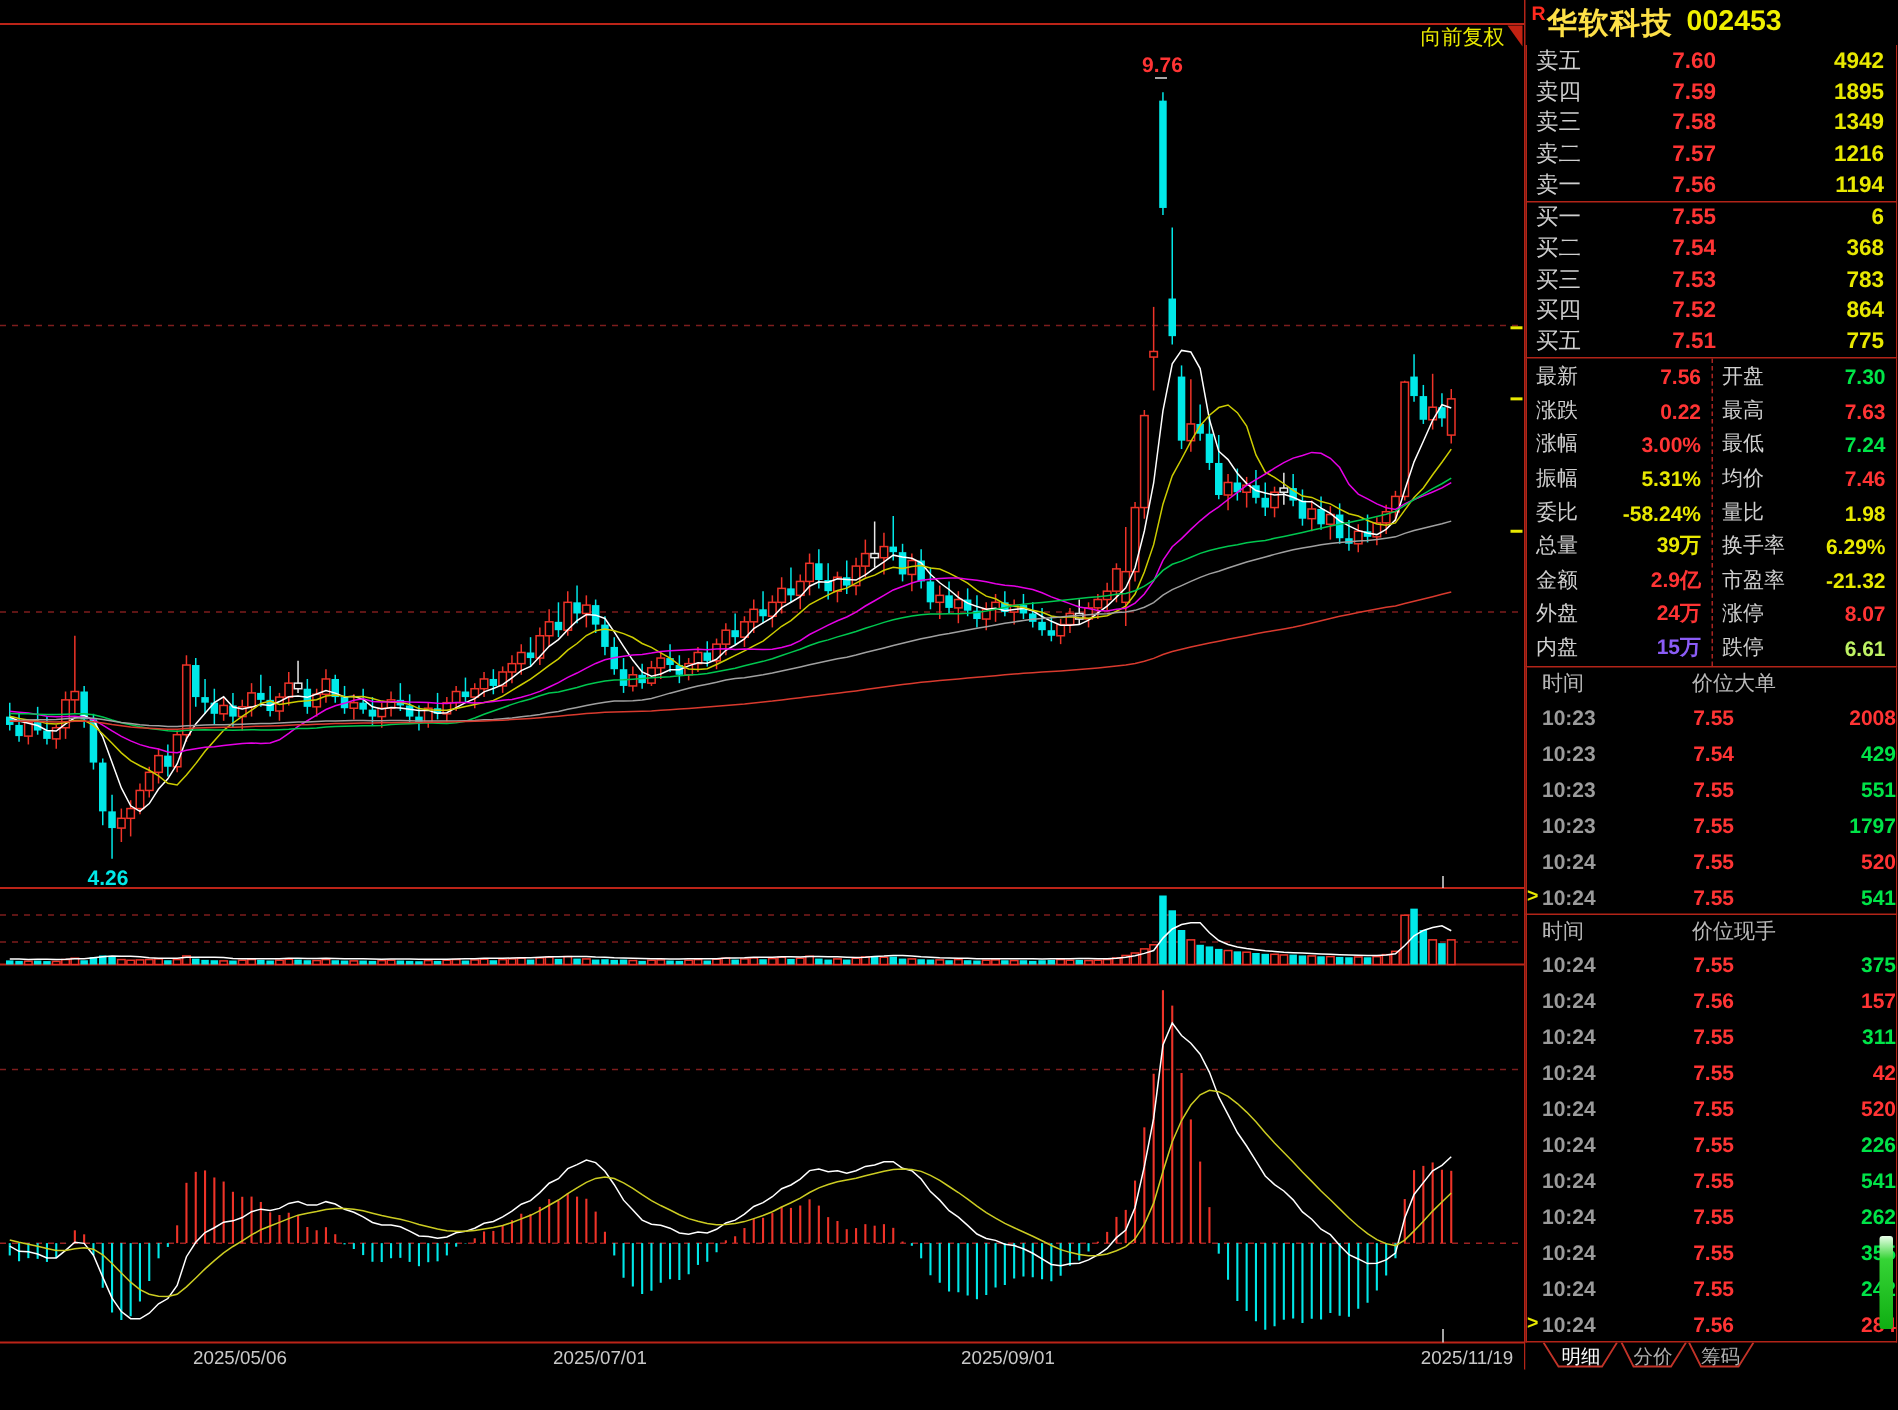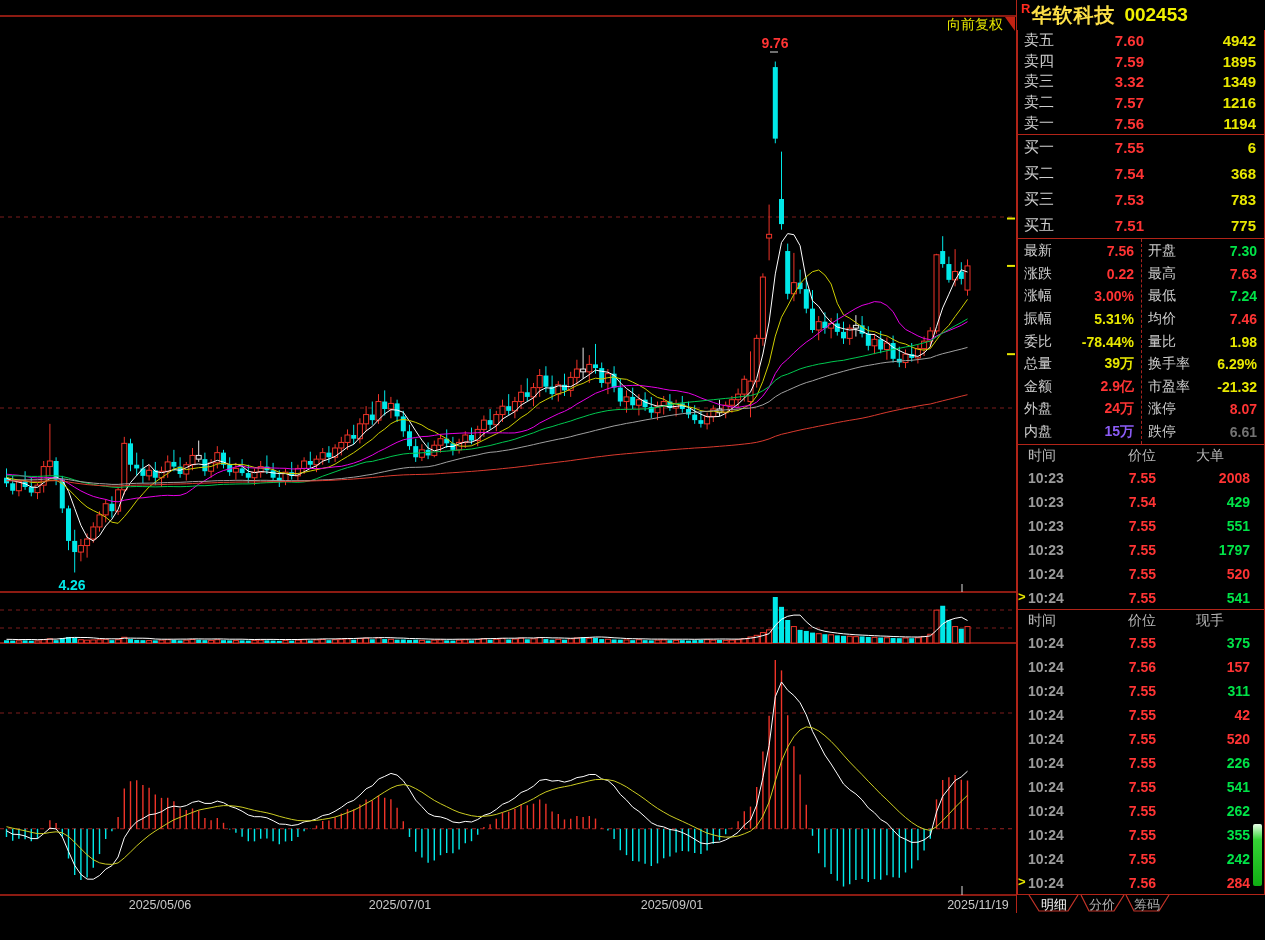--- a/index.html
+++ b/index.html
@@ -32,26 +32,26 @@
   .stats-col.right{border-left:1px dashed #a82420;}
   .stat-row{flex:1;display:flex;align-items:center;justify-content:space-between;font-size:14px;font-weight:bold;padding:0 7px 0 6px;}
   .stat-row .lbl{color:#cfcfcf;font-weight:normal;}
 
   .list{position:relative;}
   #big-list{height:165px;}
   #tick-list{height:285px;}
   .list-header{height:21px;display:grid;grid-template-columns:64px 74px 1fr;align-items:center;color:#b8b8b8;font-size:14px;}
   .list-header .h0{padding-left:10px;}
   .list-header .h1{text-align:right;}
-  .list-header .h2{text-align:center;padding-right:0;}
+  .list-header .h2{text-align:left;padding-right:0;}
   .list-rows{display:flex;flex-direction:column;}
   .trow{height:24px;display:grid;grid-template-columns:64px 74px 1fr;align-items:center;font-size:14px;font-weight:bold;position:relative;}
   .trow .t{color:#9b9b9b;padding-left:10px;}
   .trow .p{text-align:right;color:#ff3434;}
-  .trow .q{text-align:right;padding-right:14px;}
+  .trow .q{text-align:right;}
   .trow .mark{position:absolute;left:0;top:3px;color:#e8e800;font-size:13px;font-weight:bold;}
 
   #scrollbar{position:absolute;right:2px;bottom:8px;width:9px;height:62px;border-radius:2px;
     background:linear-gradient(180deg,#eaffea 0%,#35d435 25%,#0fae12 100%);}
 
   #tab-strip{display:block;background:#000;}
 
   
   #statusbar{position:absolute;left:0;top:913px;width:1265px;height:27px;background:#24272c;display:flex;align-items:center;justify-content:flex-end;padding-right:44px;}
   #service{display:flex;align-items:center;gap:7px;cursor:pointer;}
@@ -740,21 +740,21 @@
             <span class="prc">7.60</span>
             <span class="vol">4942</span>
           </div>
           <div class="book-row">
             <span class="lbl">卖四</span>
             <span class="prc">7.59</span>
             <span class="vol">1895</span>
           </div>
           <div class="book-row">
             <span class="lbl">卖三</span>
-            <span class="prc">3.32</span>
+            <span class="prc">7.58</span>
             <span class="vol">1349</span>
           </div>
           <div class="book-row">
             <span class="lbl">卖二</span>
             <span class="prc">7.57</span>
             <span class="vol">1216</span>
           </div>
           <div class="book-row">
             <span class="lbl">卖一</span>
             <span class="prc">7.56</span>
@@ -771,20 +771,25 @@
             <span class="lbl">买二</span>
             <span class="prc">7.54</span>
             <span class="vol">368</span>
           </div>
           <div class="book-row">
             <span class="lbl">买三</span>
             <span class="prc">7.53</span>
             <span class="vol">783</span>
           </div>
           <div class="book-row">
+            <span class="lbl">买四</span>
+            <span class="prc">7.52</span>
+            <span class="vol">864</span>
+          </div>
+          <div class="book-row">
             <span class="lbl">买五</span>
             <span class="prc">7.51</span>
             <span class="vol">775</span>
           </div>
         </div>
     </div>
 
     <div id="stats" class="sec">
       <div class="stats-col left" id="stats-left">
           <div class="stat-row">
@@ -798,21 +803,21 @@
           <div class="stat-row">
             <span class="lbl">涨幅</span>
             <span style="color: rgb(255, 52, 52);">3.00%</span>
           </div>
           <div class="stat-row">
             <span class="lbl">振幅</span>
             <span style="color: rgb(232, 232, 0);">5.31%</span>
           </div>
           <div class="stat-row">
             <span class="lbl">委比</span>
-            <span style="color: rgb(232, 232, 0);">-78.44%</span>
+            <span style="color: rgb(232, 232, 0);">-58.24%</span>
           </div>
           <div class="stat-row">
             <span class="lbl">总量</span>
             <span style="color: rgb(232, 232, 0);">39万</span>
           </div>
           <div class="stat-row">
             <span class="lbl">金额</span>
             <span style="color: rgb(255, 52, 52);">2.9亿</span>
           </div>
           <div class="stat-row">
@@ -852,21 +857,21 @@
           <div class="stat-row">
             <span class="lbl">市盈率</span>
             <span style="color: rgb(232, 232, 0);">-21.32</span>
           </div>
           <div class="stat-row">
             <span class="lbl">涨停</span>
             <span style="color: rgb(255, 52, 52);">8.07</span>
           </div>
           <div class="stat-row">
             <span class="lbl">跌停</span>
-            <span style="color: #737373;">6.61</span>
+            <span style="color: #bef264;">6.61</span>
           </div>
         </div>
     </div>
 
     <div id="big-list" class="sec list">
       <div class="list-header">
         <span class="h0">时间</span>
         <span class="h1">价位</span>
         <span class="h2">大单</span>
       </div>

